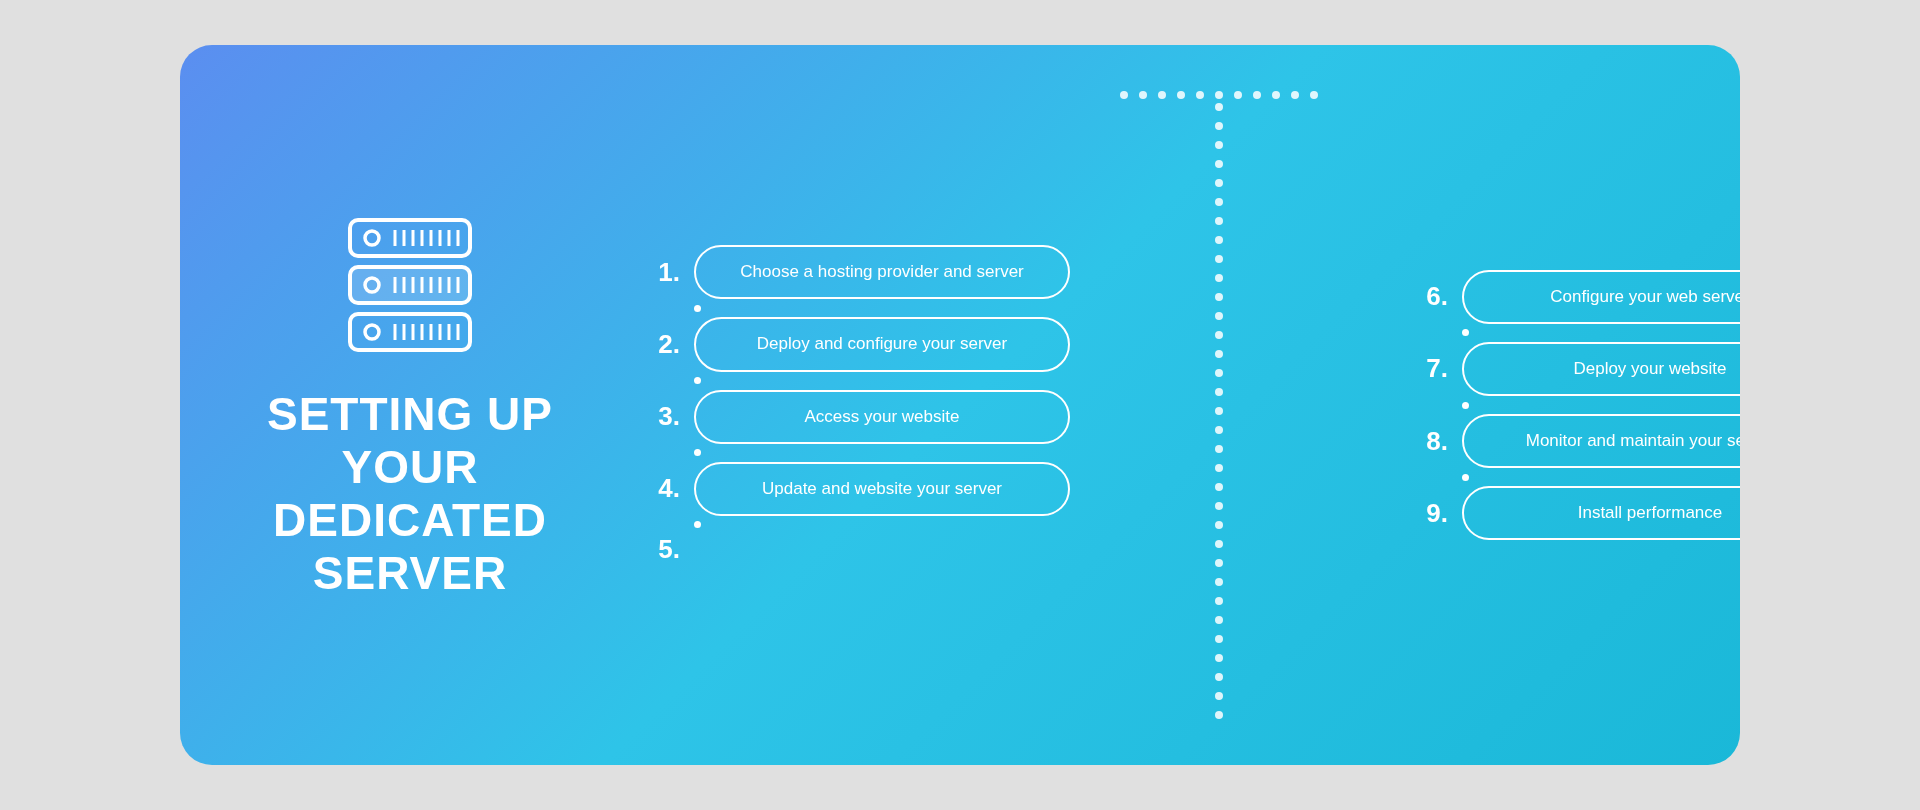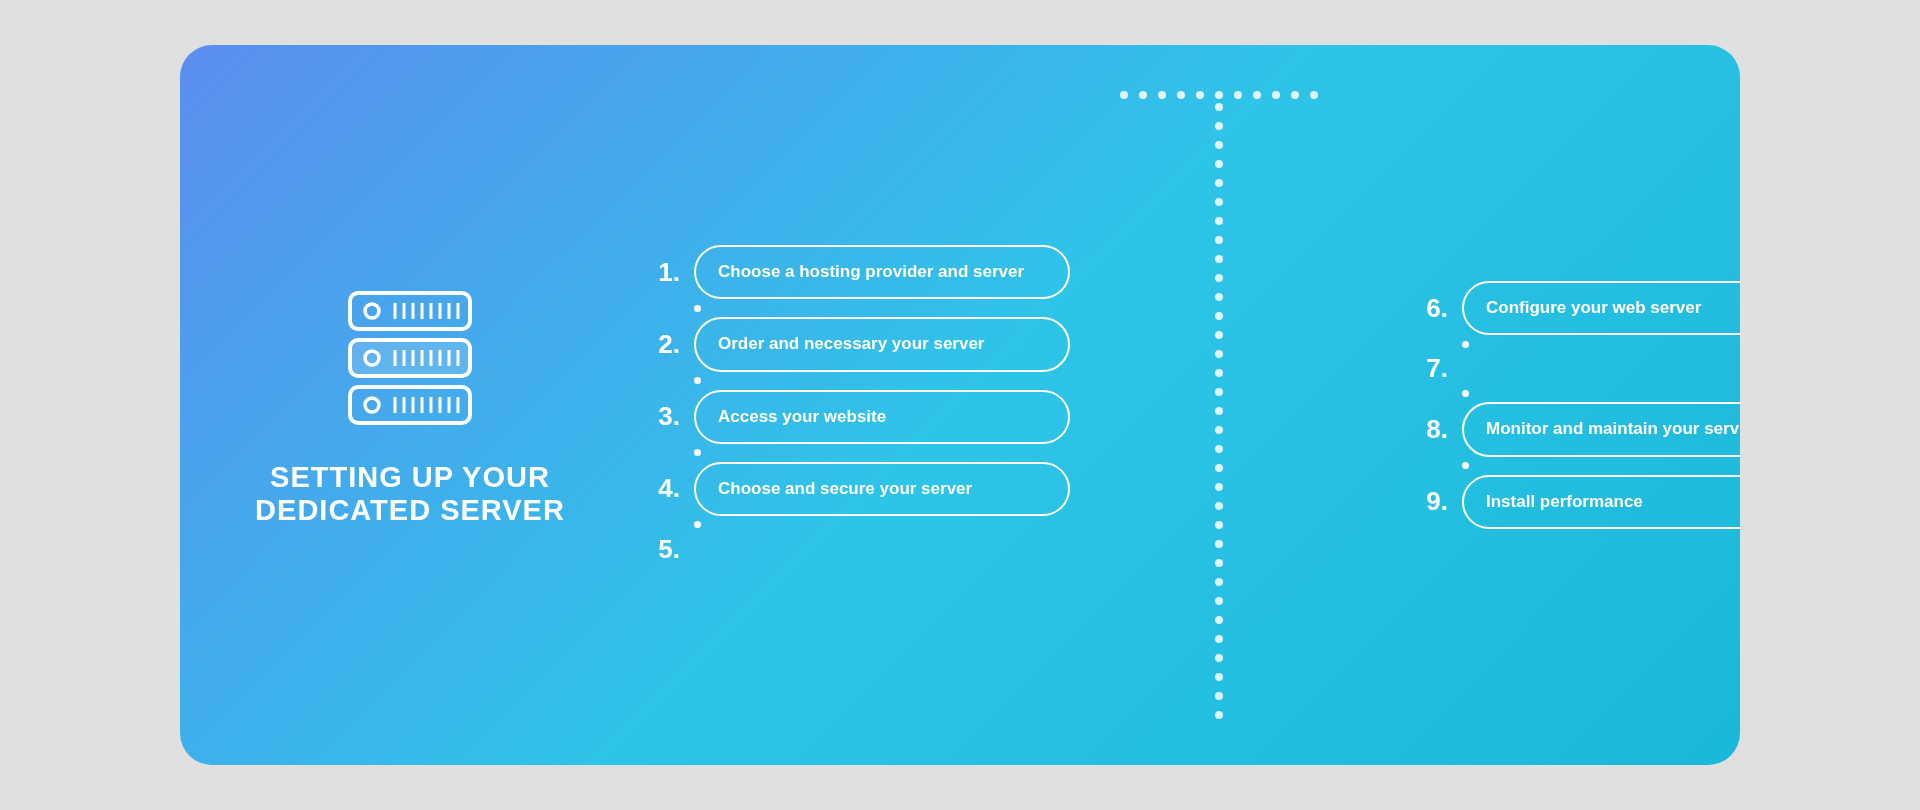--- a/index.html
+++ b/index.html
@@ -41,21 +41,21 @@
       margin-bottom: 24px;
     }
 
     .server-icon svg {
       width: 180px;
       height: 150px;
     }
 
     .title {
       color: white;
-      font-size: 29px;
+      font-size: 46px;
       font-weight: 900;
       text-align: center;
       line-height: 1.15;
       letter-spacing: 1px;
       text-transform: uppercase;
     }
 
     
     .middle-column {
       display: flex;
@@ -95,22 +95,22 @@
       text-align: right;
       flex-shrink: 0;
     }
 
     .step-pill {
       background: transparent;
       border: 2.5px solid white;
       border-radius: 50px;
       color: white;
       font-size: 17px;
-      font-weight: 700;
-      text-align: left;
+      font-weight: 400;
+      text-align: center;
       padding: 14px 22px;
       flex: 1;
       line-height: 1.3;
     }
 
     .step-connector {
       display: flex;
       align-items: center;
       justify-content: center;
       margin-left: 54px;
@@ -207,37 +207,37 @@
     <div class="step-row">
       <span class="step-number">1.</span>
       <div class="step-pill">Choose a hosting provider and server</div>
     </div>
     <div class="step-connector">
         <div class="dot-small"></div>
       </div>
 
     <div class="step-row">
       <span class="step-number">2.</span>
-      <div class="step-pill">Order and necessary your server</div>
+      <div class="step-pill">Deploy and configure your server</div>
     </div>
     <div class="step-connector">
         <div class="dot-small"></div>
       </div>
 
     <div class="step-row">
       <span class="step-number">3.</span>
       <div class="step-pill">Access your website</div>
     </div>
     <div class="step-connector">
         <div class="dot-small"></div>
       </div>
 
     <div class="step-row">
       <span class="step-number">4.</span>
-      <div class="step-pill">Choose and secure your server</div>
+      <div class="step-pill">Update and website your server</div>
     </div>
     <div class="step-connector">
         <div class="dot-small"></div>
       </div>
 
     <div class="step-row">
       <span class="step-number">5.</span>
     </div>
 
   </div>
@@ -300,20 +300,21 @@
     <div class="step-row">
       <span class="step-number">6.</span>
       <div class="step-pill">Configure your web server</div>
     </div>
     <div class="step-connector">
         <div class="dot-small"></div>
       </div>
 
     <div class="step-row">
       <span class="step-number">7.</span>
+      <div class="step-pill">Deploy your website</div>
     </div>
     <div class="step-connector">
         <div class="dot-small"></div>
       </div>
 
     <div class="step-row">
       <span class="step-number">8.</span>
       <div class="step-pill">Monitor and maintain your server</div>
     </div>
     <div class="step-connector">

